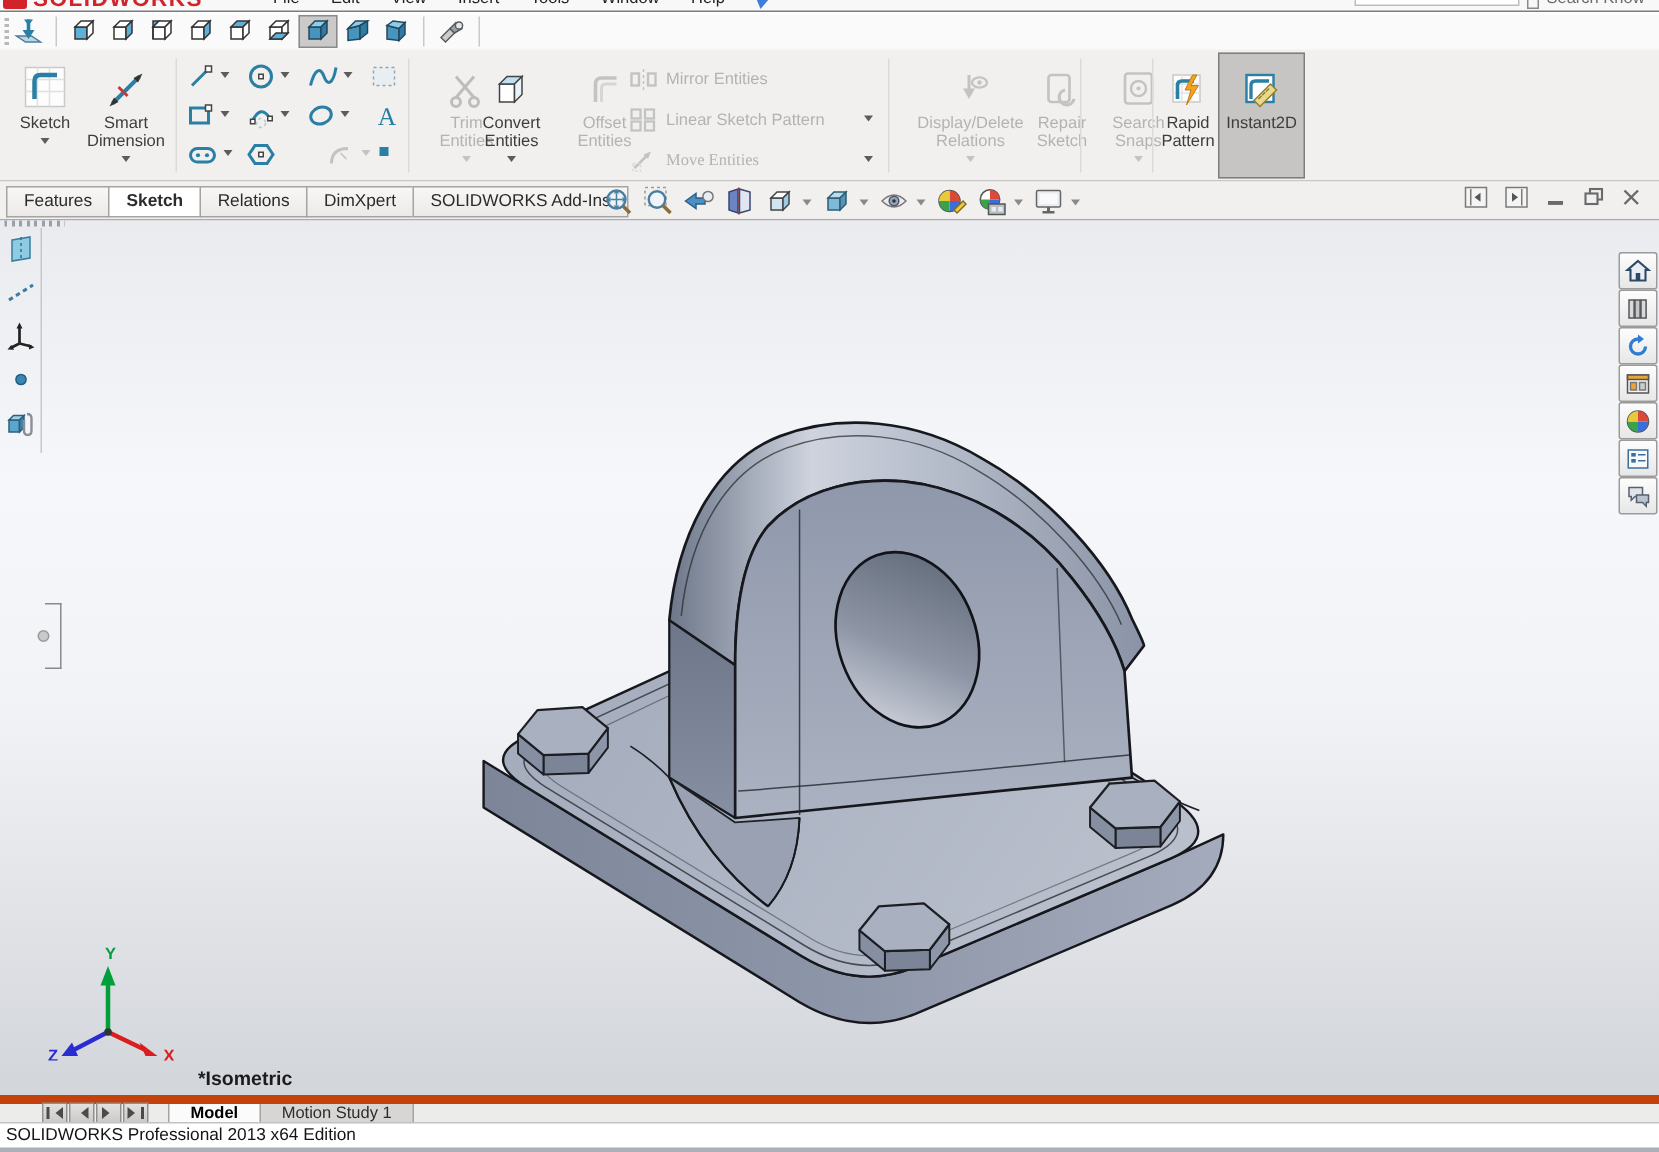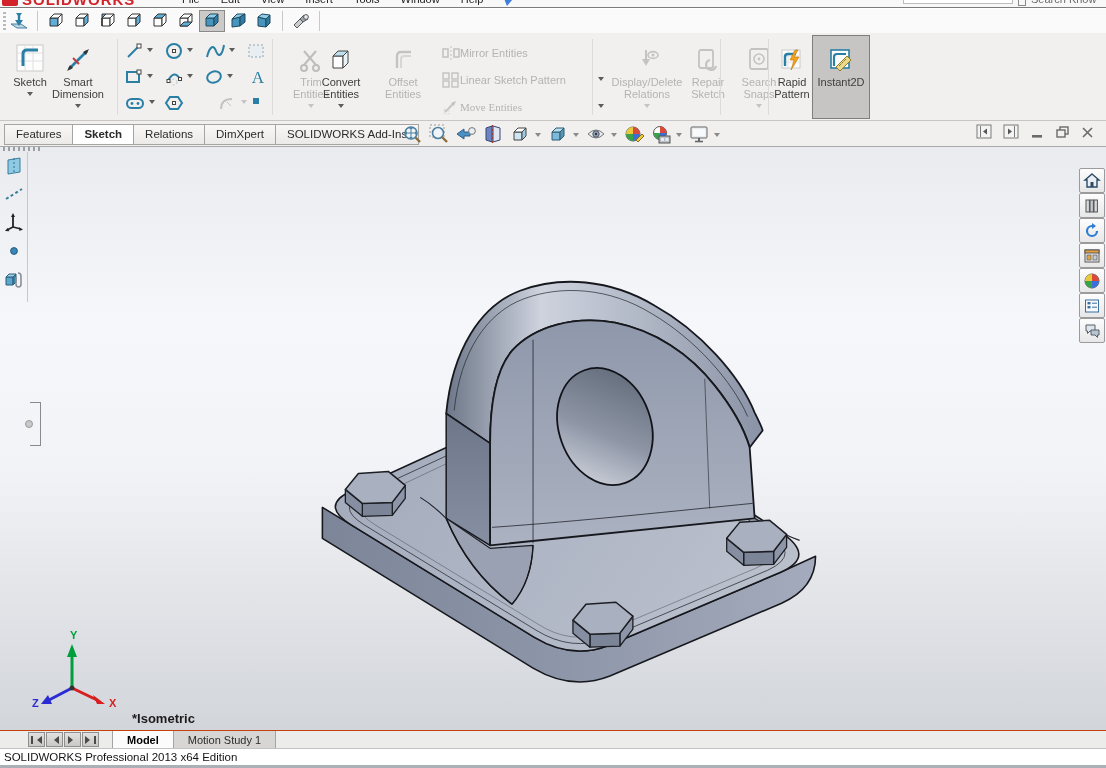--- a/index.html
+++ b/index.html
@@ -35,21 +35,21 @@
   .rsep{position:absolute;top:6px;width:1px;height:76px;background:#dddbd9;}
   .rbtn{position:absolute;top:5px;height:78px;display:flex;flex-direction:column;align-items:center;
         font-size:11px;line-height:12px;color:#3d3d3d;text-align:center;}
   .rbtn .ric{height:36px;display:flex;align-items:flex-end;}
   .rbtn .rlabel{margin-top:2px;}
   .caret{width:0;height:0;border:3.5px solid transparent;border-top:4px solid #5c5c5c;margin-top:4px;}
   .dis{color:#b4b3b2;margin-left:14px;}
   .dis .caret{border-top-color:#c4c3c2;}
   .gcell{position:absolute;display:flex;align-items:center;gap:3px;}
   .gcell .caret{margin-top:0;}
-  .rrow{position:absolute;display:flex;align-items:center;gap:0;font-size:11px;color:#b4b3b2;white-space:nowrap;margin-left:22px;}
+  .rrow{position:absolute;display:flex;align-items:center;gap:6px;font-size:11px;color:#b4b3b2;white-space:nowrap;}
   .rrow .caret{margin:0 0 0 8px;}
   .instant-sel{position:absolute;left:812px;top:2px;width:58px;height:84px;background:#c6c5c3;
                border:1px solid #7e7e7e;}
 
   
   .tabrow{position:absolute;left:0;top:121px;width:1106px;height:26px;background:#f1f0ef;
           border-bottom:1px solid #a9a9a9;}
   .cmtabs{position:absolute;left:4px;top:3px;display:flex;}
   .cmtab{padding:3px 11px 4px;border:1px solid #a6a4a2;border-right:none;font-size:11.5px;color:#2b2b2b;
          background:linear-gradient(#f8f7f6,#eceae8);white-space:nowrap;}
@@ -73,21 +73,21 @@
                   background:#c9c9c9;border:1px solid #9a9a9a;}
   .vp-model{position:absolute;left:0;top:0;width:1106px;height:583px;}
   .iso-label{position:absolute;left:132px;top:564px;font-size:13px;font-weight:bold;color:#1b1b1b;}
   .triad{position:absolute;left:30px;top:480px;}
   .taskpane{position:absolute;right:0;top:21px;width:27px;display:flex;flex-direction:column;}
   .tp-btn{width:26px;height:25px;margin-bottom:0px;border:1px solid #9b9b9b;border-radius:2px;
           background:linear-gradient(#fdfdfd,#e7e7e7);display:flex;align-items:center;justify-content:center;}
 
   
   .doctabs{position:absolute;left:0;top:730px;width:1106px;height:18px;background:#ececeb;
-           border-top:1px solid #c2410c;display:flex;align-items:stretch;}
+           border-top:6px solid #c2410c;display:flex;align-items:stretch;}
   .navgrp{display:flex;margin-left:28px;align-items:center;gap:0;}
   .navbtn{width:17px;height:15px;border:1px solid #8f8f8f;background:linear-gradient(#e2e1e0,#c9c8c7);
           display:flex;align-items:center;justify-content:center;margin-right:1px;}
   .tri-l{width:0;height:0;border:4px solid transparent;border-right:5px solid #4a4a4a;}
   .tri-r{width:0;height:0;border:4px solid transparent;border-left:5px solid #4a4a4a;}
   .bar-v{width:2px;height:8px;background:#4a4a4a;}
   .dtab{display:flex;align-items:center;padding:0 14px;font-size:11px;border-right:1px solid #a5a4a3;}
   .dtab.model{background:#fbfbfb;font-weight:bold;margin-left:12px;border-left:1px solid #a5a4a3;}
   .dtab.motion{background:#d7d6d5;color:#2c2c2c;}
 
@@ -216,21 +216,21 @@
         <svg width="32" height="32" viewBox="0 0 32 32">
             <rect x="3" y="3" width="26" height="26" fill="#fdfdfd" stroke="#c9c9c9"></rect>
             <path d="M3 11h26M3 19h26M11 3v26M19 3v26" stroke="#e0e0e0" fill="none"></path>
             <path d="M9 24 L9 12 Q9 8 13 8 L24 8" fill="none" stroke="#2a7fa5" stroke-width="3"></path>
           </svg>
       </span>
       <span class="rlabel">Sketch</span>
       <span class="caret"></span>
     </div>
 
-    <div class="rbtn" style="left:48px;width:60px;align-items:center;">
+    <div class="rbtn" style="left:54px;width:60px;align-items:center;">
       <span class="ric">
         <svg width="30" height="30" viewBox="0 0 30 30">
             <line x1="6" y1="25" x2="24" y2="7" stroke="#2a7fa5" stroke-width="2.6"></line>
             <polygon points="4,27 10,24 7,21" fill="#333"></polygon>
             <polygon points="26,5 20,8 23,11" fill="#333"></polygon>
             <line x1="10" y1="14" x2="16" y2="20" stroke="#c23b3b" stroke-width="2"></line>
           </svg>
       </span>
       <span class="rlabel">Smart Dimension</span>
       <span class="caret"></span>

